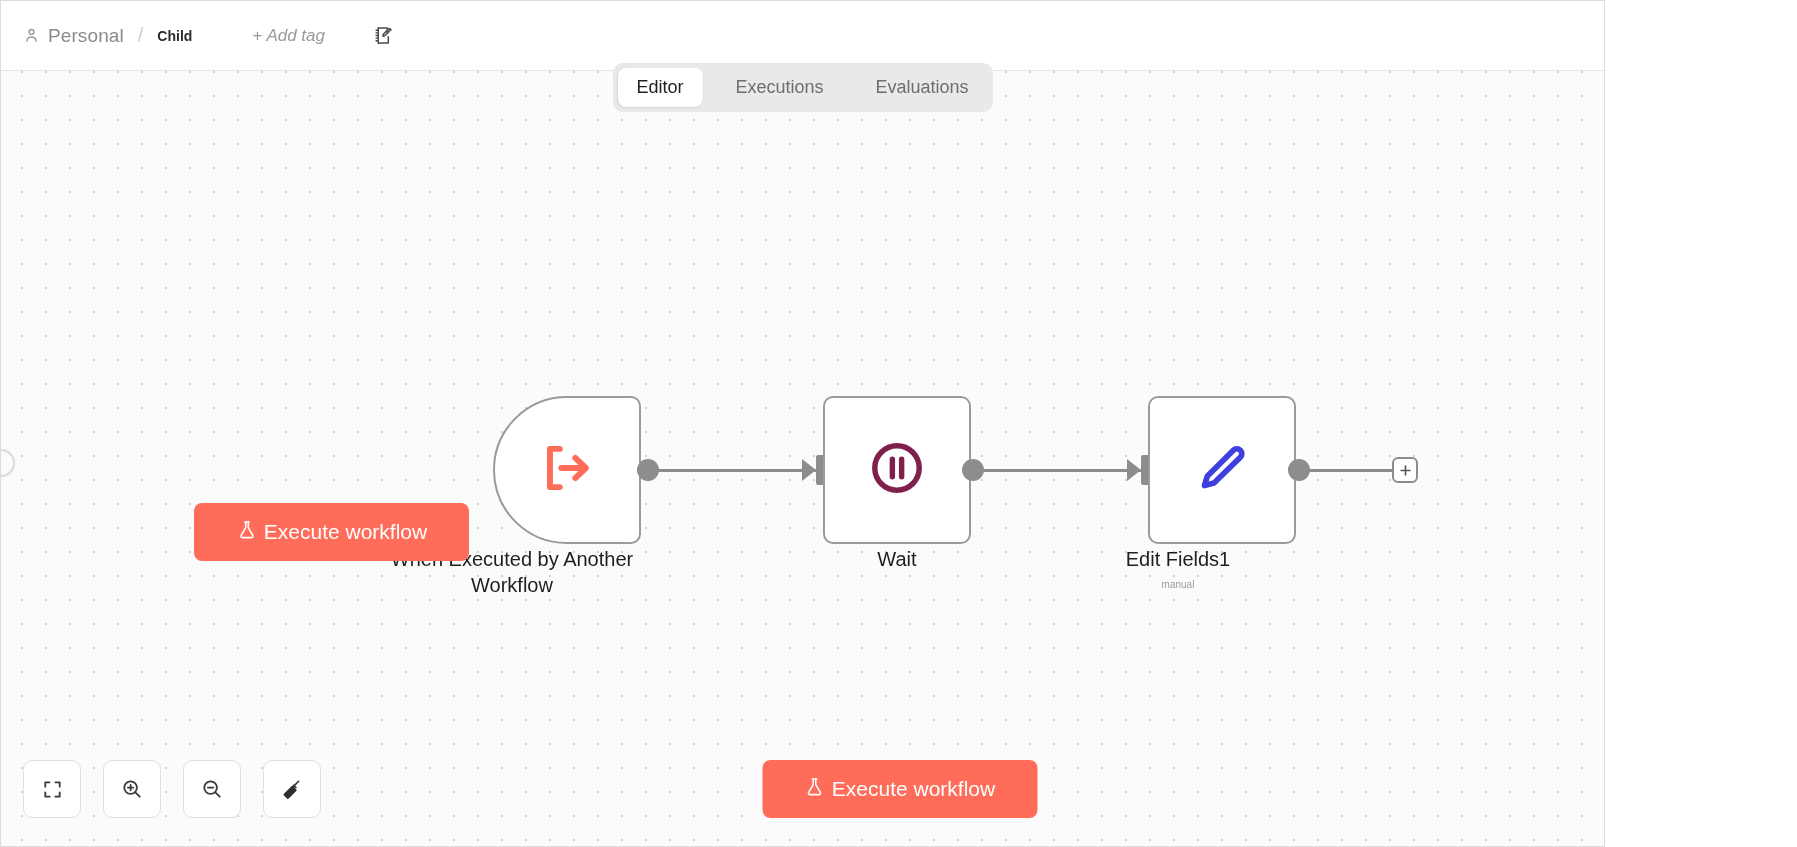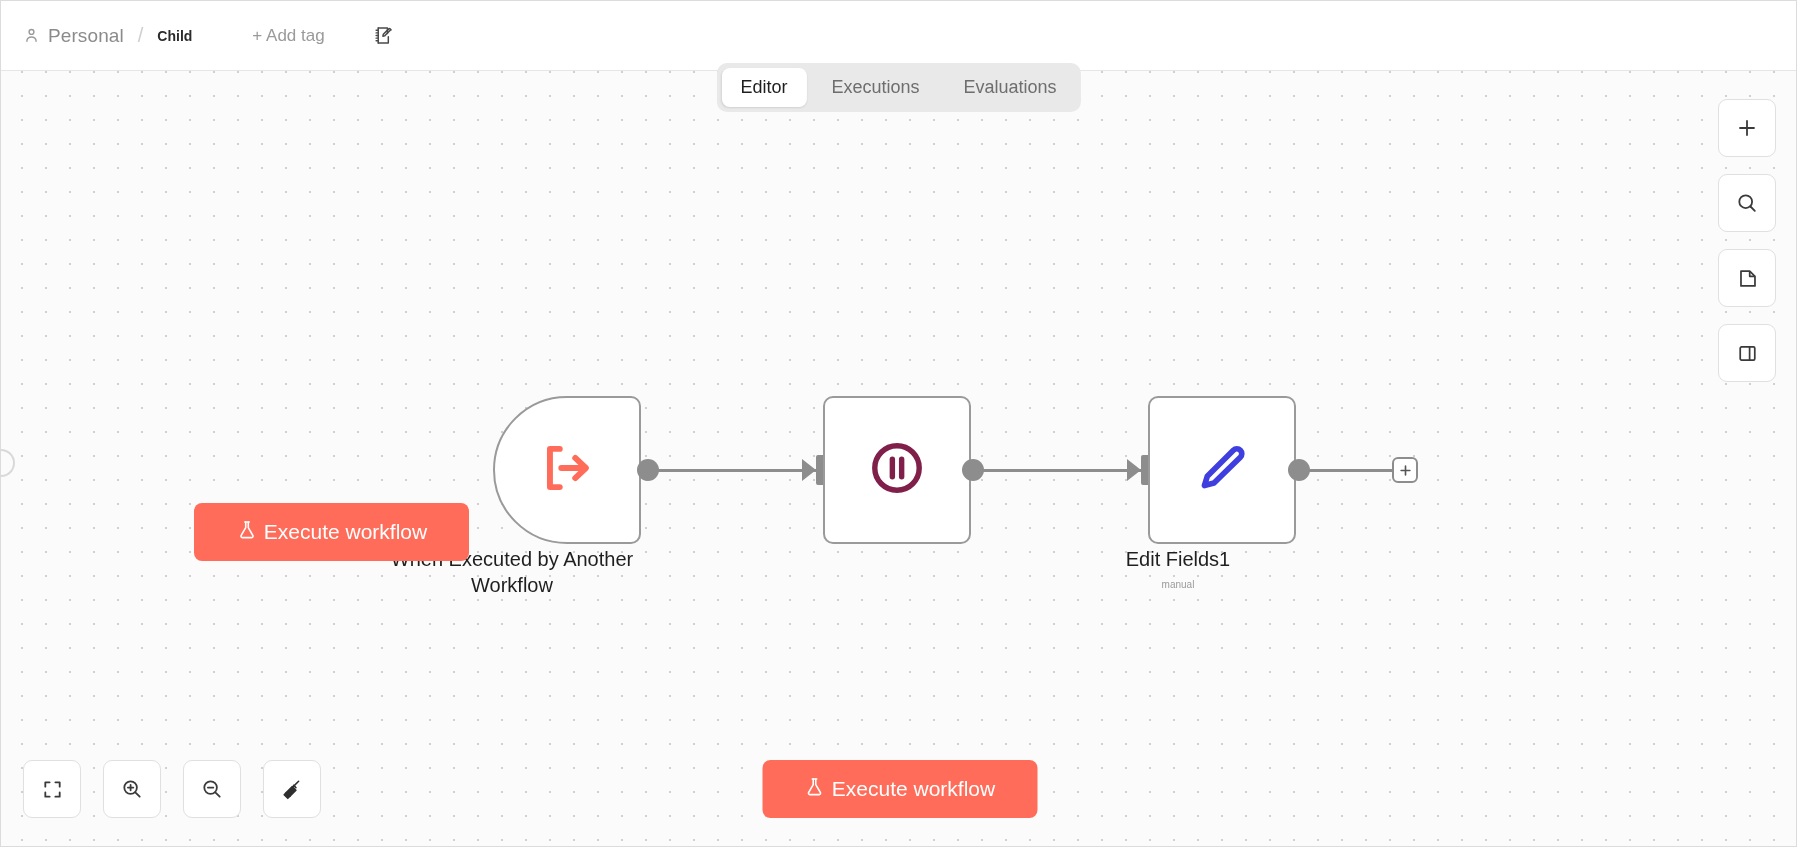--- a/index.html
+++ b/index.html
@@ -4,21 +4,21 @@
 <style>
   * { box-sizing: border-box; margin: 0; padding: 0; }
   html, body {
     width: 1797px; height: 847px;
     font-family: "Liberation Sans", sans-serif;
     background: #ffffff;
     overflow: hidden;
   }
   #app {
     position: relative;
-    width: 1797px; height: 847px;
+    width: 1605px; height: 847px;
     background: #8b5cf6;
     border: 1px solid #dcdcdc;
     overflow: hidden;
   }
 
   
   .header {
     position: absolute; top: 0; left: 0;
     width: 1797px; height: 70px;
     background: #ffffff;
@@ -31,21 +31,21 @@
   .person-icon { display:inline-flex; margin-right: 8px; }
   .breadcrumb-personal {
     font-size: 19px; color: #8b8b8b; letter-spacing: .1px;
   }
   .bc-sep { font-size: 20px; color: #cfcfcf; margin: 0 14px; }
   .breadcrumb-child {
     font-size: 14px; color: #2b2b2b; font-weight: 600;
   }
   .add-tag {
     font-size: 17px; color: #9a9a9a; margin-left: 60px;
-    cursor: pointer; white-space: nowrap;
+    cursor: pointer; white-space: nowrap; font-style: italic;
   }
   .note-icon { margin-left: 48px; display:inline-flex; cursor:pointer; }
 
   .hdr-right {
     margin-left: auto; display: flex; align-items: center; gap: 0;
   }
   .inactive-label { font-size: 18px; color: #6b6b6b; margin-right: 14px; }
   .toggle {
     width: 52px; height: 28px; border-radius: 14px;
     background: #bfbfbf; position: relative; cursor: pointer;
@@ -66,21 +66,21 @@
   .hist-icon { margin-left: 42px; display:inline-flex; cursor:pointer; }
   .dots-icon { margin-left: 38px; display:inline-flex; cursor:pointer;
                font-size: 26px; color:#3a3a3a; line-height: 10px;
                letter-spacing: 2px; }
 
   
   .tabs {
     position: absolute; top: 62px; left: 50%;
     transform: translateX(-50%);
     background: #e9e9e9; border-radius: 10px;
-    padding: 5px; display: flex; gap: 6px; z-index: 45;
+    padding: 5px; display: flex; gap: 14px; z-index: 45;
   }
   .tab {
     font-size: 18px; color: #6e6e6e;
     padding: 9px 19px; border-radius: 8px; cursor: pointer;
     white-space: nowrap;
   }
   .tab.active {
     background: #ffffff; color: #1f1f1f;
     box-shadow: 0 1px 2px rgba(0,0,0,.10);
   }
@@ -266,20 +266,21 @@
     <div class="in-port" style="left:815px; top:384px;"></div>
     <div class="node" style="left:822px; top:325px;">
       <span>
         <svg width="62" height="62" viewBox="0 0 24 24" fill="none" stroke="#80204a" stroke-width="2.1">
           <circle cx="12" cy="12" r="8.6"></circle>
           <path d="M10.2 8.6v6.8M13.8 8.6v6.8" stroke-linecap="round"></path>
         </svg>
       </span>
     </div>
     <div class="out-dot" style="left:961px; top:388px;"></div>
+    <div class="node-label" style="left:766px; top:475px;">Wait</div>
 
     <div class="in-arrow" style="left:1126px; top:388px;"></div>
     <div class="in-port" style="left:1140px; top:384px;"></div>
     <div class="node" style="left:1147px; top:325px;">
       <span>
         <svg width="62" height="62" viewBox="0 0 24 24" fill="none" stroke="#3f3fe0" stroke-width="2.2" stroke-linecap="round" stroke-linejoin="round">
           <path d="M5.2 18.8l1.1-3.6L16.4 5.1a1.9 1.9 0 012.7 2.7L8.9 17.8l-3.7 1z"></path>
         </svg>
       </span>
     </div>

